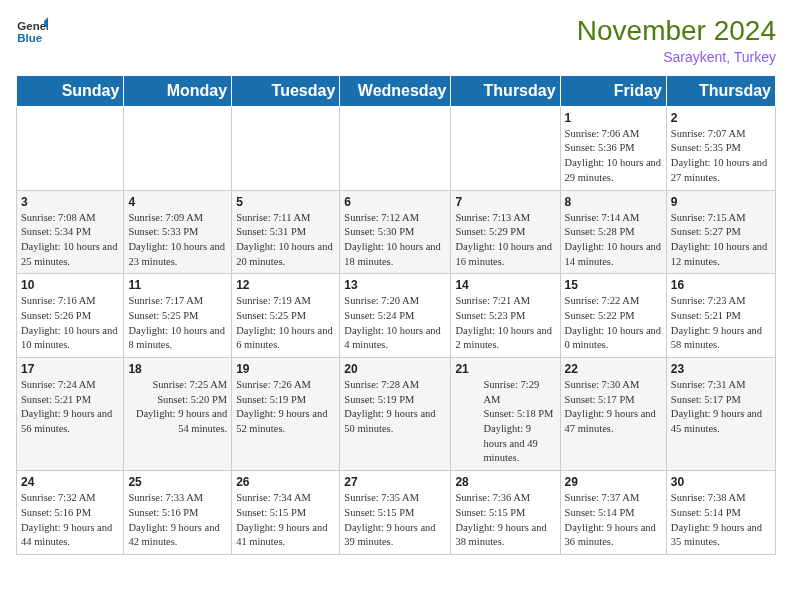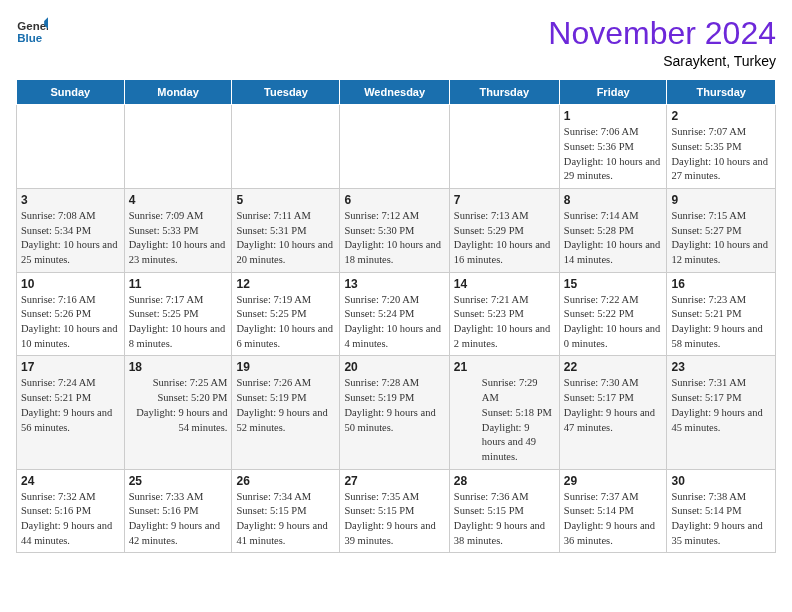--- a/index.html
+++ b/index.html
@@ -27,41 +27,41 @@
     }
     .logo-icon {
       width: 32px;
       height: 32px;
       margin-right: 2px;
     }
     .title-block {
       text-align: right;
     }
     .month-title {
-      font-size: 32px;
+      font-size: 28px;
       font-weight: normal;
-      color: #6d28d9;
+      color: #4d7c0f;
       line-height: 1.1;
     }
     .location {
       font-size: 14px;
-      color: #000000;
+      color: #8b5cf6;
       margin-top: 2px;
     }
     .calendar {
       width: 100%;
       border-collapse: collapse;
       font-size: 11px;
     }
     .calendar thead th {
       background: #1a6fae;
       color: #fff;
       padding: 6px 4px;
-      text-align: center;
-      font-size: 11px;
+      text-align: right;
+      font-size: 16px;
       font-weight: bold;
       border: 1px solid #fff;
     }
     .calendar tbody td {
       border: 1px solid #ccc;
       vertical-align: top;
       padding: 4px 4px;
       width: 113px;
       min-height: 80px;
       background: #fff;

